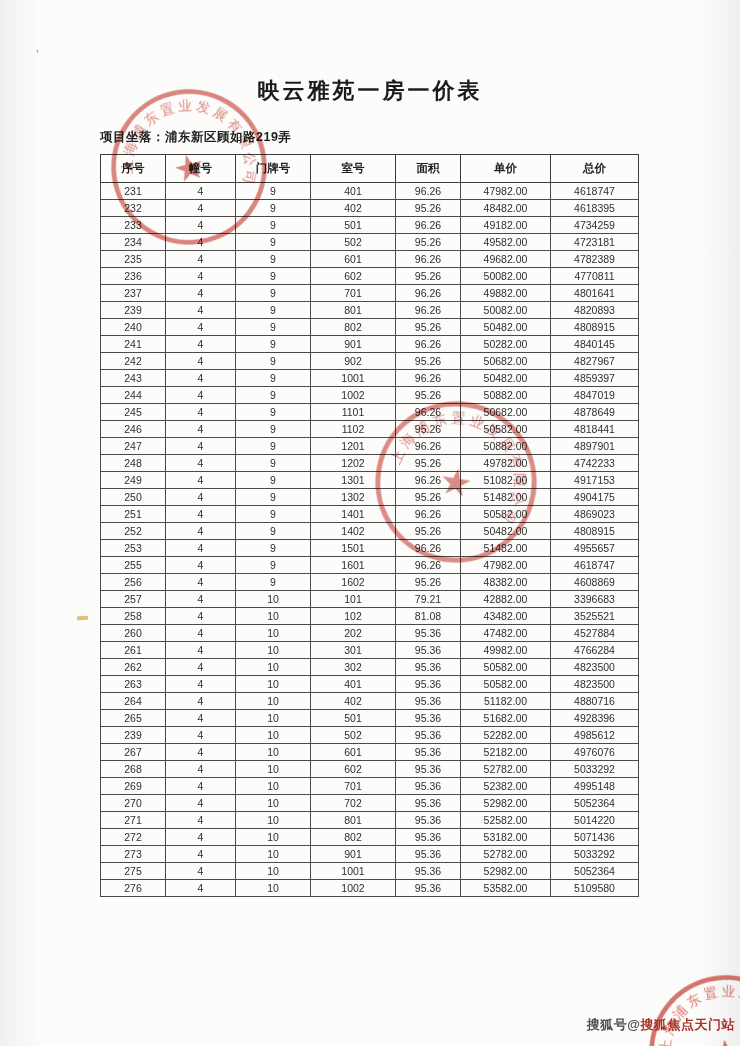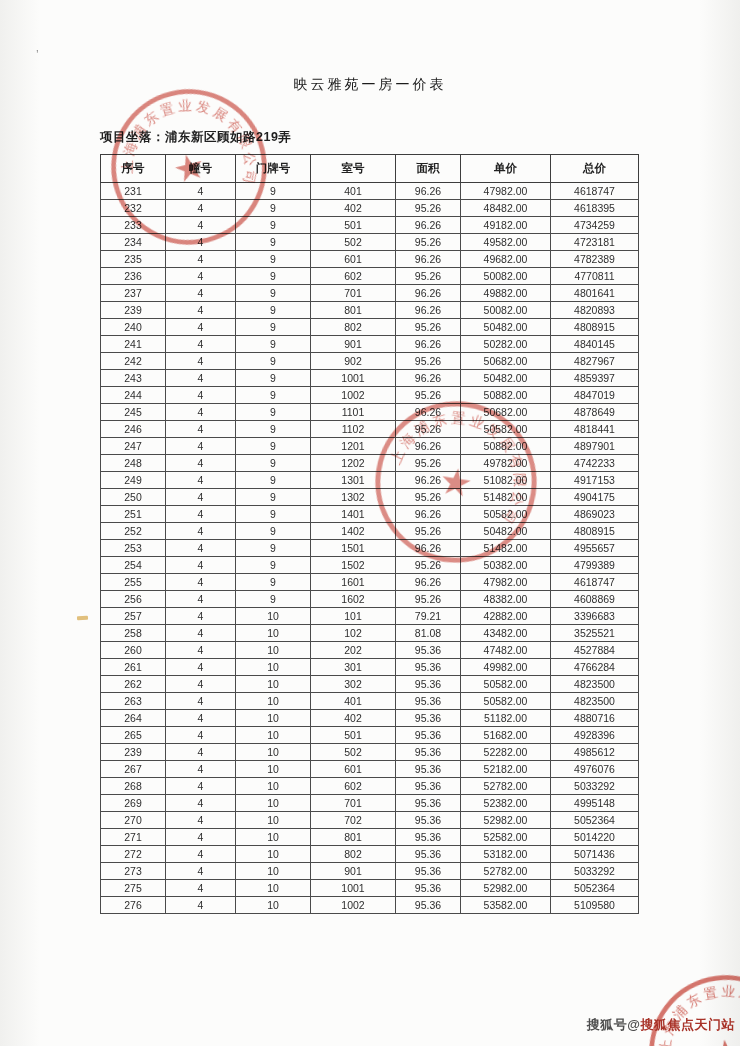--- a/index.html
+++ b/index.html
@@ -1,19 +1,19 @@
 <!DOCTYPE html>
 <html><head>
 <meta charset="utf-8">
 <style>
   html,body{margin:0;padding:0;background:#e7e7e5;font-family:"Liberation Sans",sans-serif;}
   .page{position:relative;width:740px;height:1046px;margin:0 auto;overflow:hidden;
         background:linear-gradient(90deg,#f0f0ee 0,#fcfcfb 40px,#fcfcfb 700px,#efefed 740px);}
   .doc-title{position:absolute;top:76px;left:0;right:0;text-align:center;
-        font-size:14px;font-weight:normal;color:#1c1c1c;letter-spacing:3px;}
+        font-size:22px;font-weight:bold;color:#1c1c1c;letter-spacing:3px;}
   .location-line{position:absolute;top:129px;left:100px;font-size:12.5px;font-weight:bold;color:#1f1f1f;letter-spacing:.5px;}
   table.price{position:absolute;top:154px;left:100px;width:538px;border-collapse:collapse;table-layout:fixed;background:transparent;}
   table.price th{border:1px solid #3d3d3d;font-size:11.5px;font-weight:bold;color:#222;height:27px;padding:0;}
   table.price td{border:1px solid #4a4a4a;font-size:10.5px;color:#2e2e2e;height:16px;line-height:16px;padding:0;text-align:center;white-space:nowrap;overflow:hidden;}
   .seal{position:absolute;mix-blend-mode:multiply;opacity:.62;filter:blur(.3px);pointer-events:none;}
   .seal svg{display:block;width:100%;height:100%;}
   .seal-top{left:108px;top:86px;width:162px;height:162px;transform:rotate(-14deg);}
   .seal-mid{left:372px;top:398px;width:168px;height:168px;transform:rotate(9deg);opacity:.58;}
   .seal-corner{left:646px;top:972px;width:160px;height:160px;transform:rotate(-8deg);opacity:.7;}
   .footer-credit{position:absolute;right:5px;bottom:12px;font-size:13px;font-weight:bold;letter-spacing:.5px;}
@@ -247,29 +247,20 @@
         <tr>
           <td>253</td>
           <td>4</td>
           <td>9</td>
           <td>1501</td>
           <td>96.26</td>
           <td>51482.00</td>
           <td>4955657</td>
         </tr>
         <tr>
-          <td>254</td>
-          <td>4</td>
-          <td>9</td>
-          <td>1502</td>
-          <td>95.26</td>
-          <td>50382.00</td>
-          <td>4799389</td>
-        </tr>
-        <tr>
           <td>255</td>
           <td>4</td>
           <td>9</td>
           <td>1601</td>
           <td>96.26</td>
           <td>47982.00</td>
           <td>4618747</td>
         </tr>
         <tr>
           <td>256</td>

